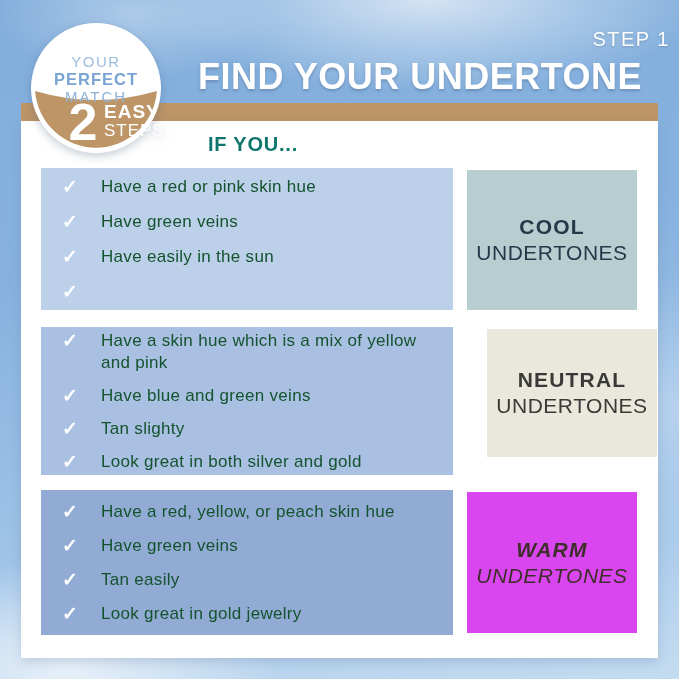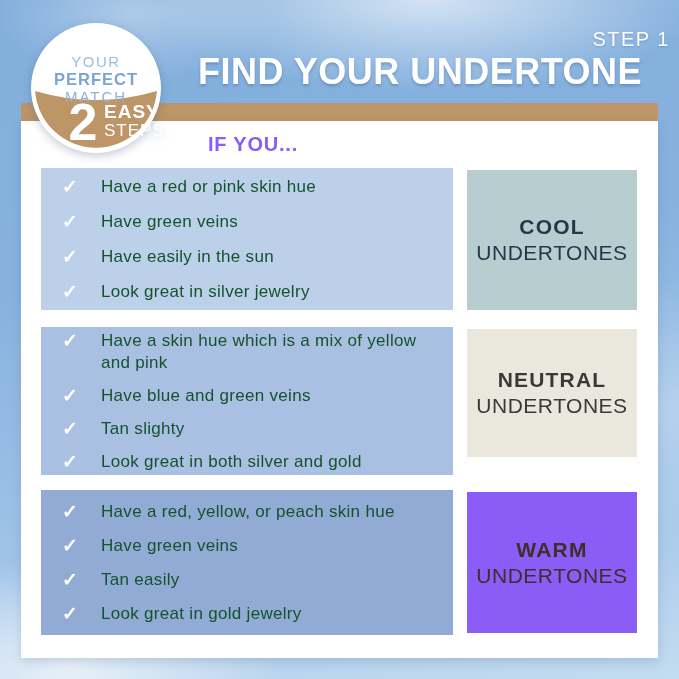--- a/index.html
+++ b/index.html
@@ -12,54 +12,54 @@
       radial-gradient(55% 18% at 63% 0%, rgba(255,255,255,.65), rgba(255,255,255,0) 75%),
       radial-gradient(30% 14% at 20% 2%, rgba(255,255,255,.35), rgba(255,255,255,0) 70%),
       radial-gradient(45% 22% at 10% 98%, rgba(255,255,255,.70), rgba(255,255,255,0) 70%),
       radial-gradient(60% 30% at 100% 60%, rgba(255,255,255,.28), rgba(255,255,255,0) 65%),
       linear-gradient(172deg, #82aedc 0%, #87b2df 38%, #9fc3e8 72%, #c4dcf1 100%);
   }
 
   
   .title-block{position:absolute;left:170px;top:28px;width:500px;text-align:center;color:#fff;}
   .step{font-size:20px;letter-spacing:1.5px;font-weight:400;text-shadow:0 1px 2px rgba(70,95,130,.35);text-align:right;}
-  .big-title{font-size:36px;font-weight:bold;letter-spacing:.5px;
+  .big-title{margin-top:5px;font-size:36px;font-weight:bold;letter-spacing:.5px;
     text-shadow:0 2px 3px rgba(70,95,130,.40);}
 
   
   .bar{position:absolute;left:21px;top:103px;width:637px;height:18px;background:#bd9567;}
   .card{position:absolute;left:21px;top:121px;width:637px;height:537px;background:#ffffff;
     box-shadow:0 4px 10px rgba(90,115,150,.25);}
 
   
   .badge{position:absolute;left:30px;top:22px;width:132px;height:132px;
     filter:drop-shadow(0 3px 5px rgba(60,85,120,.30));}
   .badge text{font-family:"Liberation Sans",sans-serif;}
 
   
-  .col-header{position:absolute;top:133px;font-size:20px;font-weight:bold;color:#8b5cf6;
+  .col-header{position:absolute;top:133px;font-size:20px;font-weight:bold;color:#0f766e;
     letter-spacing:.8px;text-align:center;}
   .col-header.left{left:47px;width:412px;}
   .col-header.right{left:467px;width:170px;}
 
   
   .list-box{position:absolute;left:41px;width:412px;display:flex;flex-direction:column;
     justify-content:center;box-sizing:border-box;padding:10px 14px 10px 21px;}
   .list-box.r1{top:168px;height:142px;gap:13px;}
   .list-box.r2{top:327px;height:148px;gap:11px;}
   .list-box.r3{top:490px;height:145px;gap:12px;}
   .li{display:flex;align-items:flex-start;gap:19px;}
   .check{color:#fff;font-size:19px;font-weight:bold;line-height:22px;flex:0 0 20px;}
   .txt{color:#14532d;font-size:17px;line-height:22px;letter-spacing:.3px;max-width:332px;}
 
   
   .result-box{position:absolute;left:467px;width:170px;display:flex;flex-direction:column;
     align-items:center;justify-content:center;text-align:left;}
   .result-box.r1{top:170px;height:140px;}
-  .result-box.r2{top:329px;height:128px;}
+  .result-box.r2{top:329px;height:128px;margin-left:20px;}
   .result-box.r3{top:492px;height:141px;}
   .res-line1{font-size:21px;font-weight:bold;letter-spacing:1.2px;line-height:26px;}
   .res-line2{font-size:21px;font-weight:400;letter-spacing:.5px;line-height:26px;}
 </style>
 </head>
 <body>
 
 <div class="stage">
   <div class="sky"></div>
 
@@ -81,21 +81,20 @@
     <div class="li">
       <span class="check">✓</span>
       <span class="txt">Have green veins</span>
     </div>
     <div class="li">
       <span class="check">✓</span>
       <span class="txt">Have easily in the sun</span>
     </div>
     <div class="li">
       <span class="check">✓</span>
-      <span class="txt">Look great in silver jewelry</span>
     </div>
   </div>
   <div class="result-box r1" style="background-color: rgb(183, 205, 207);">
     <div class="res-line1" style="color: rgb(34, 57, 74);">COOL</div>
     <div class="res-line2" style="color: rgb(34, 57, 74);">UNDERTONES</div>
   </div>
 
   <div class="list-box r2" style="background-color: rgb(169, 192, 227);">
     <div class="li">
       <span class="check">✓</span>
@@ -130,21 +129,21 @@
     </div>
     <div class="li">
       <span class="check">✓</span>
       <span class="txt">Tan easily</span>
     </div>
     <div class="li">
       <span class="check">✓</span>
       <span class="txt">Look great in gold jewelry</span>
     </div>
   </div>
-  <div class="result-box r3" style="background-color: #8b5cf6;">
+  <div class="result-box r3" style="background-color: #d946ef; font-style: italic;">
     <div class="res-line1" style="color: rgb(62, 47, 43);">WARM</div>
     <div class="res-line2" style="color: rgb(62, 47, 43);">UNDERTONES</div>
   </div>
 
   <svg class="badge" viewBox="0 0 132 132">
     <circle cx="66" cy="66" r="65" fill="#ffffff"></circle>
     <path d="M 5.15 69 Q 66 87 126.85 69 A 61 61 0 0 1 5.15 69 Z" fill="#bd9567"></path>
     <text x="66" y="45" text-anchor="middle" font-size="15" letter-spacing="1.5" fill="#9cbce0">YOUR</text>
     <text x="66" y="63" text-anchor="middle" font-size="16.5" font-weight="bold" letter-spacing="1" fill="#7aa4d3">PERFECT</text>
     <text x="66" y="80" text-anchor="middle" font-size="15" letter-spacing="2" fill="#8fb2d9">MATCH</text>

